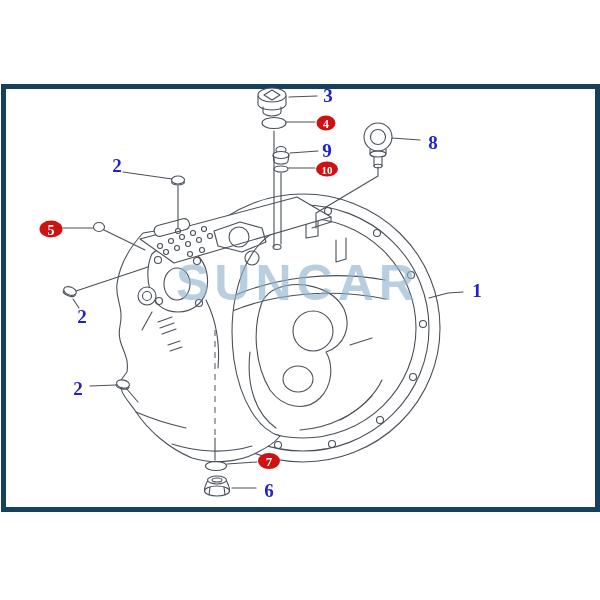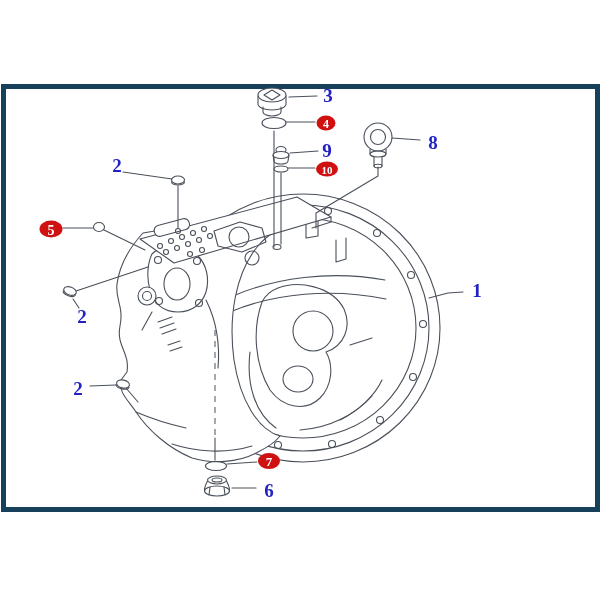--- a/index.html
+++ b/index.html
@@ -217,13 +217,14 @@
         <ellipse cx="51" cy="229" rx="11.5" ry="8.5" fill="#cf1111"></ellipse>
         <text class="blbl" x="51" y="234.5" font-size="14" fill="#ffffff">5</text>
       </g>
       <g>
         <ellipse cx="269" cy="461" rx="11" ry="8" fill="#cf1111"></ellipse>
         <text class="blbl" x="269" y="466" font-size="13" fill="#ffffff">7</text>
       </g>
     </g>
   </svg>
 
+  <div id="watermark">SUNCAR</div>
 </div>
 
 </body></html>

